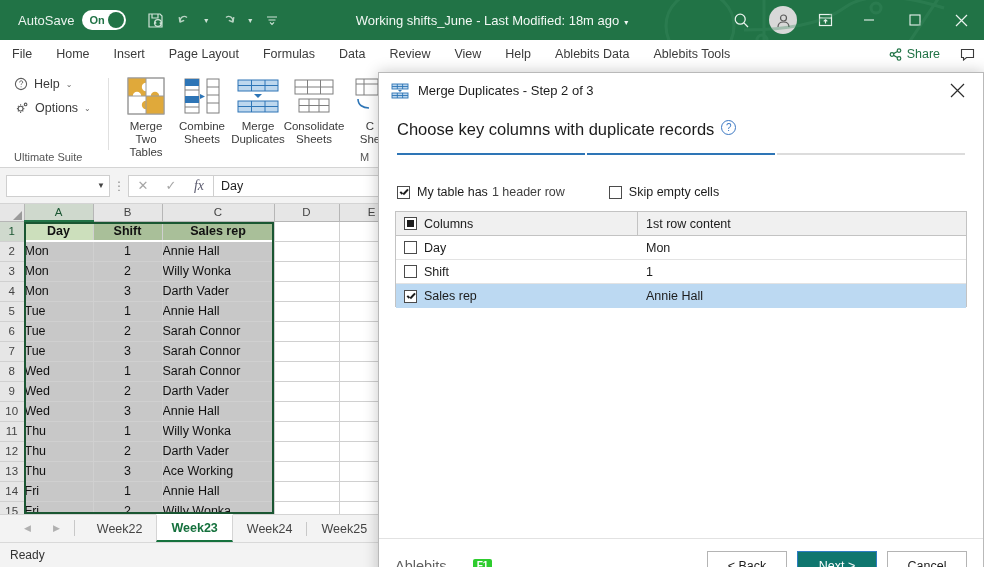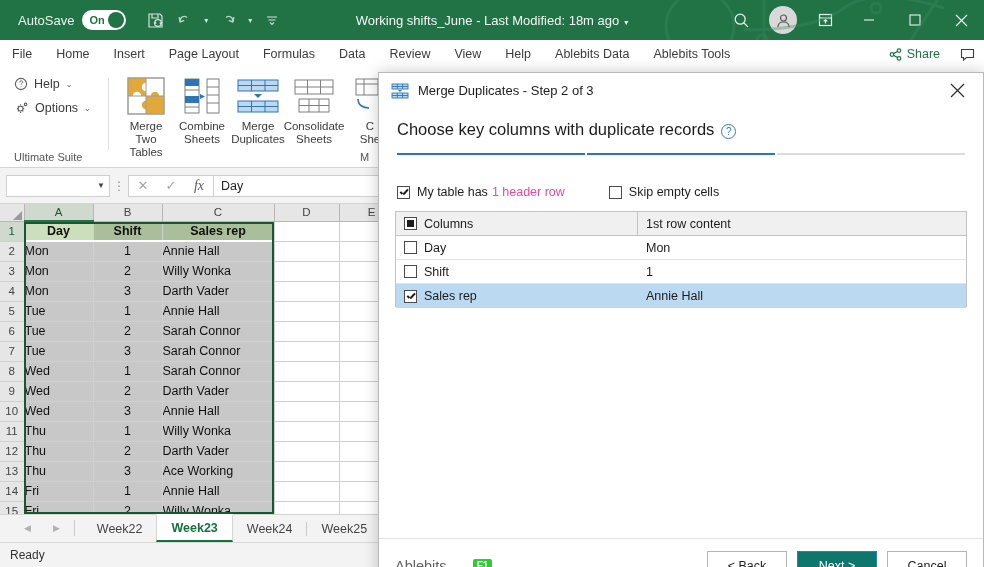--- a/index.html
+++ b/index.html
@@ -218,21 +218,21 @@
     border-bottom:0;
   }
   .dlg-title .ico{ margin-right:9px; display:flex; }
   .dlg-title .txt{ font-size:13px; color:#1c1c1c; }
   .dlg-close{
     margin-left:auto; width:40px; height:34px; display:flex;
     align-items:center; justify-content:center; color:#2b2b2b; font-size:17px;
   }
   .dlg-body{ flex:1; position:relative; padding:0 16px; }
   .dlg-heading{
-    display:flex; align-items:flex-end; gap:7px; font-size:16.5px; color:#1c1c1c;
+    display:flex; align-items:flex-start; gap:7px; font-size:16.5px; color:#1c1c1c;
     padding:12px 0 14px 2px;
   }
   .help-circle{
     width:15px; height:15px; border-radius:50%; border:1px solid #3b78c3;
     color:#3b78c3; font-size:10px; display:flex; align-items:center; justify-content:center;
   }
   .progress{
     display:flex; height:2px; margin:0 2px 0 2px;
   }
   .progress .seg{ flex:1; height:2px; background:#dcdcdc; }
@@ -256,21 +256,21 @@
     background:#1c1c1c; transform:rotate(45deg);
   }
   .cb.checked .tick:after{
     content:""; position:absolute; left:2.6px; top:3px; width:7px; height:1.6px;
     background:#1c1c1c; transform:rotate(-47deg);
   }
   .cb.indeterminate:after{
     content:""; width:7px; height:7px; background:#1c1c1c;
   }
   .ckb-label{ display:flex; align-items:center; }
-  .link{ color:#ec4899; margin-left:4px; }
+  .link{ color:#404040; margin-left:4px; }
 
   
   .dtable{
     position:absolute; left:16px; right:16px; top:103px; height:96px;
     border:1px solid #c3c3c3; background:#ffffff;
   }
   .dtable .row{
     display:flex; height:24px; align-items:center; font-size:12.5px; color:#1c1c1c;
     border-bottom:1px solid #e3e3e3;
   }

